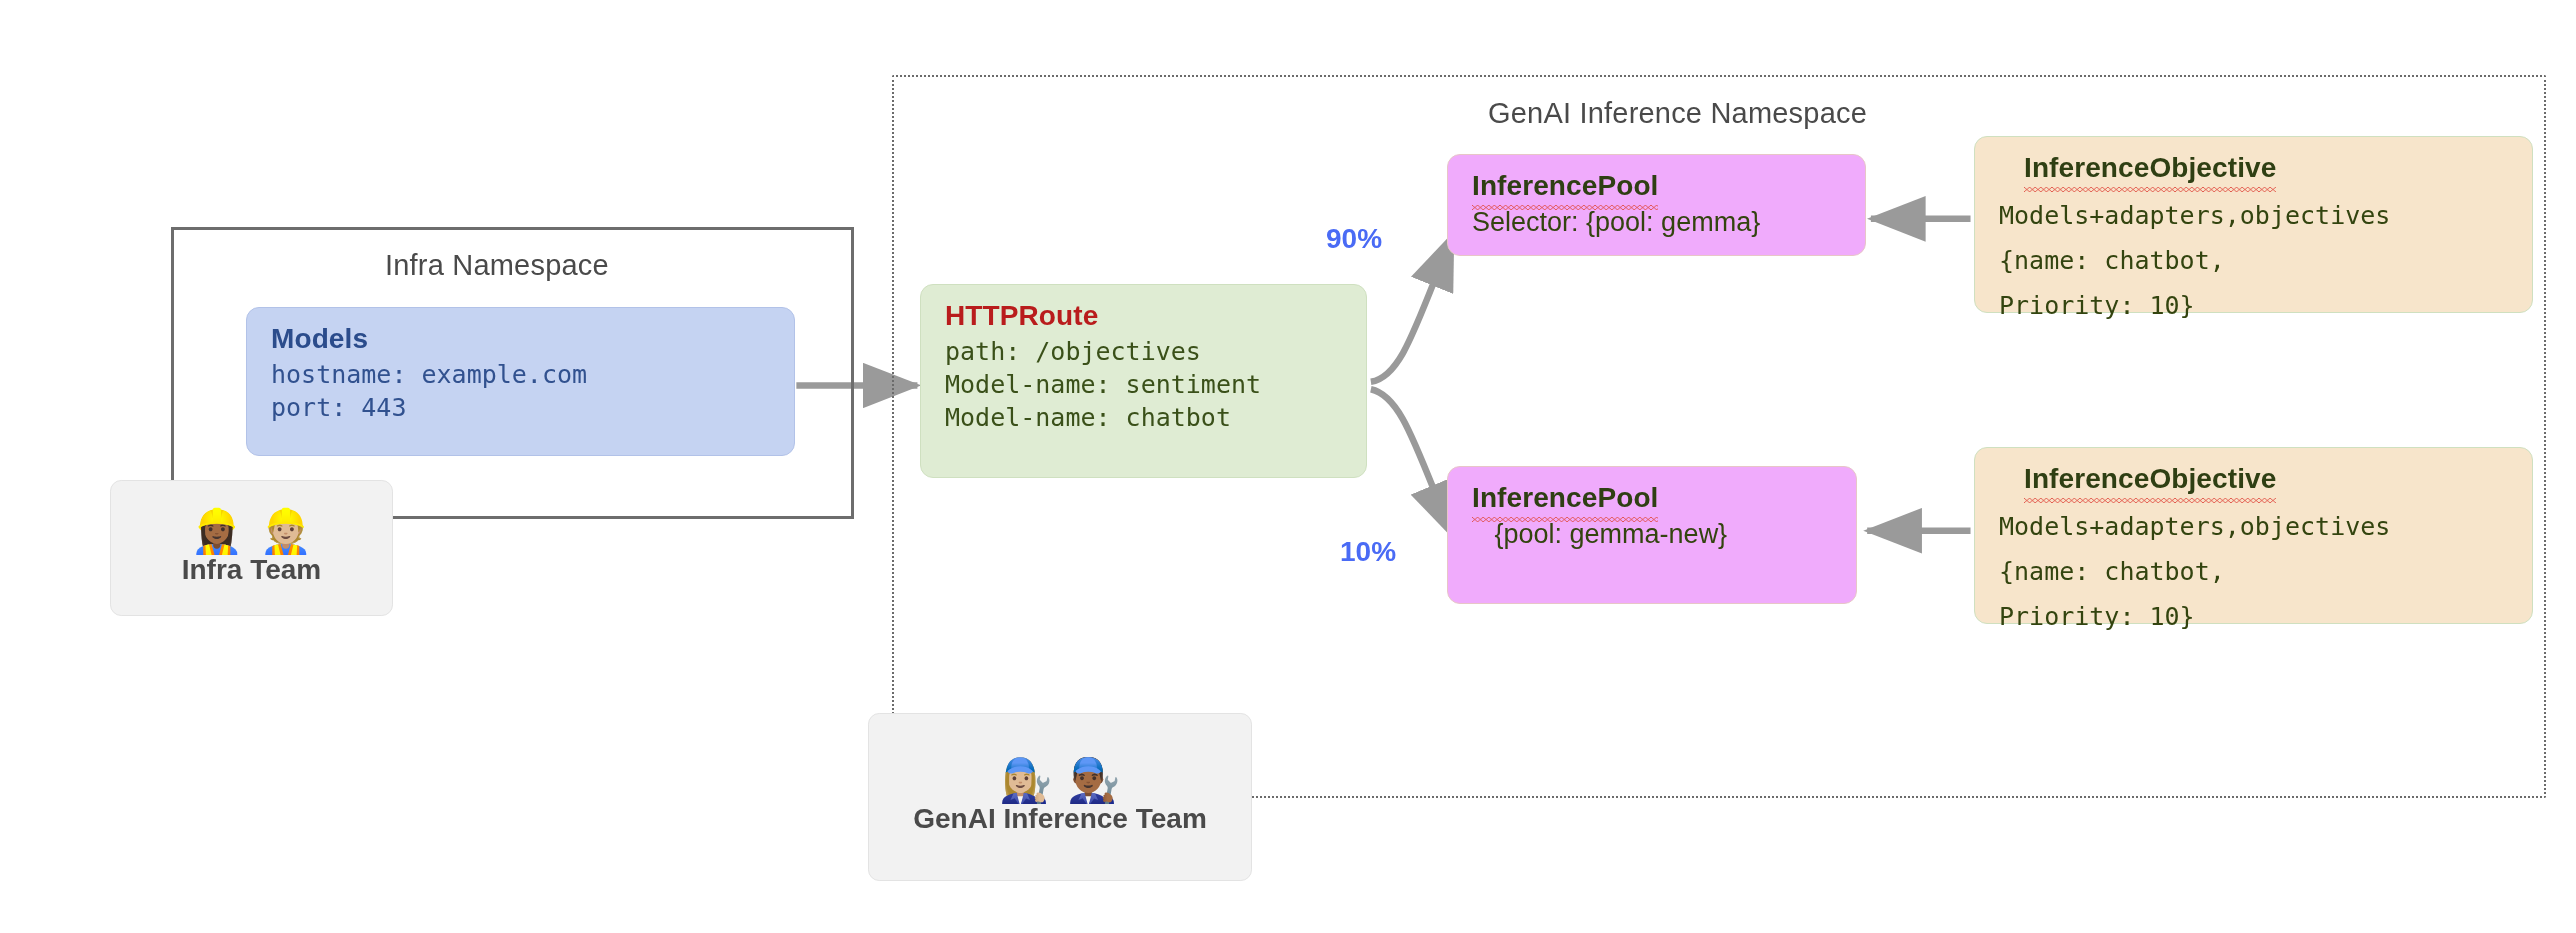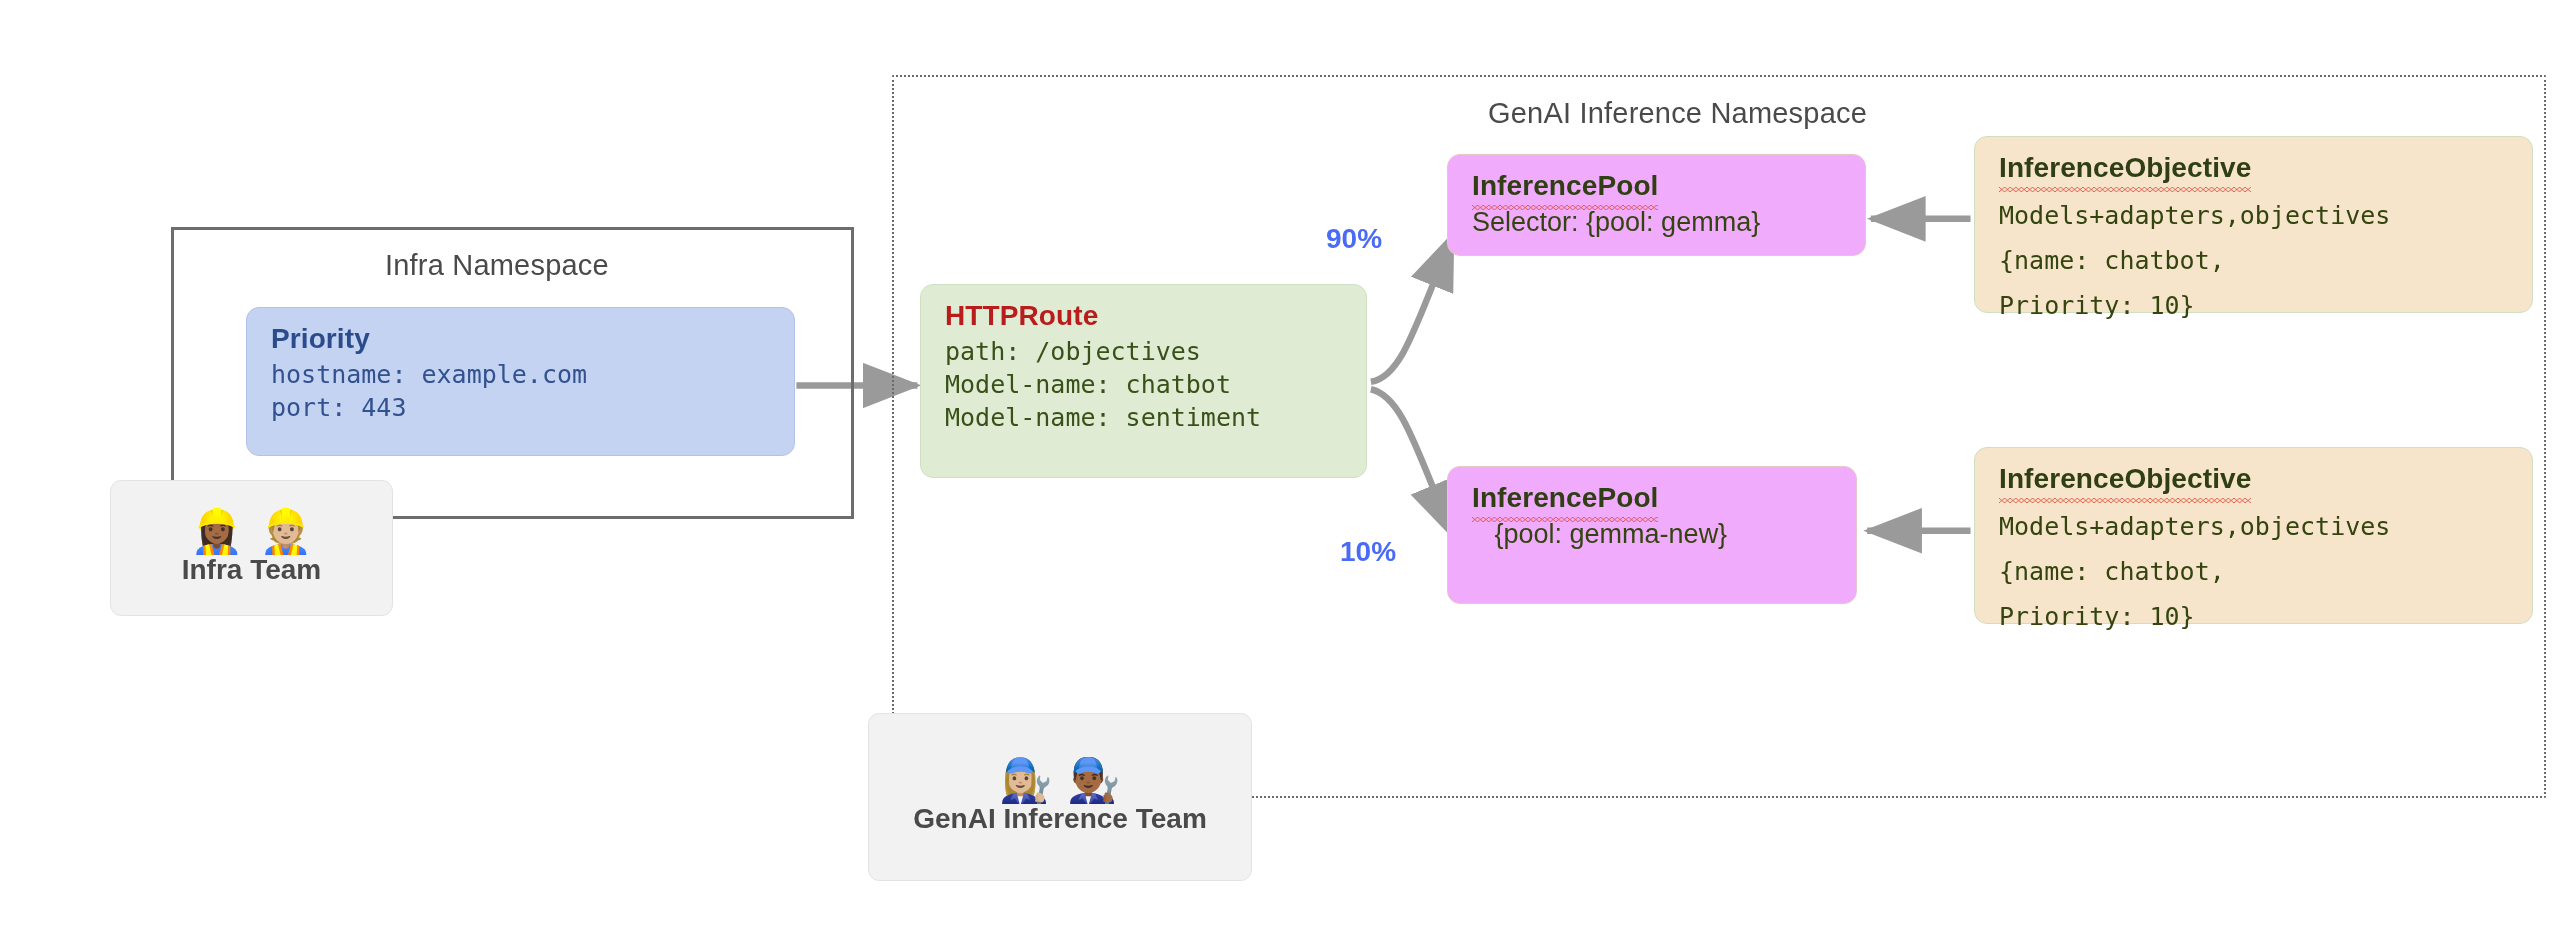--- a/index.html
+++ b/index.html
@@ -86,21 +86,21 @@
     color: #2f3f13;
   }
   .card-pool .title { color: #2f3f13; }
   .card-pool .body-sans { color: #33440f; }
 
   .card-objective {
     background: #f7e5cb;
     border: 0.9px solid #cfe0c0;
     color: #2f3f13;
   }
-  .card-objective .title { color: #2f3f13; }
+  .card-objective .title { color: #2f3f13; margin-left: 25px; }
   .card-objective .body { color: #33440f; margin-top: 12px; }
 
   
   .squiggle {
     position: relative;
     display: inline-block;
   }
   .squiggle::after {
     content: "";
     position: absolute;
@@ -176,30 +176,30 @@
 
   <div class="abs ns-dotted" style="left:892px; top:75px; width:1654px; height:723px;"></div>
 
   <div class="abs ns-title" style="left:1488px; top:97px;">GenAI Inference Namespace</div>
 
   <div class="abs ns-solid" style="left:171px; top:227px; width:683px; height:292px;"></div>
 
   <div class="abs ns-title" style="left:385px; top:249px;">Infra Namespace</div>
 
   <div class="abs card card-gateway" style="left:246px; top:307px; width:549px; height:149px;">
-    <div class="title">Priority</div>
+    <div class="title">Models</div>
     <div class="body">hostname: example.com</div>
     <div class="body">port: 443</div>
   </div>
 
   <div class="abs card card-route" style="left:920px; top:284px; width:447px; height:194px;">
     <div class="title">HTTPRoute</div>
     <div class="body">path: /objectives</div>
+    <div class="body">Model-name: sentiment</div>
     <div class="body">Model-name: chatbot</div>
-    <div class="body">Model-name: sentiment</div>
   </div>
 
   <div class="abs card card-pool" style="left:1447px; top:154px; width:419px; height:102px;">
     <div class="title squiggle">InferencePool</div>
     <div class="body-sans">Selector: {pool: gemma}</div>
   </div>
 
   <div class="abs card card-pool" style="left:1447px; top:466px; width:410px; height:138px;">
     <div class="title squiggle">InferencePool</div>
     <div class="body-sans">   {pool: gemma-new}</div>

